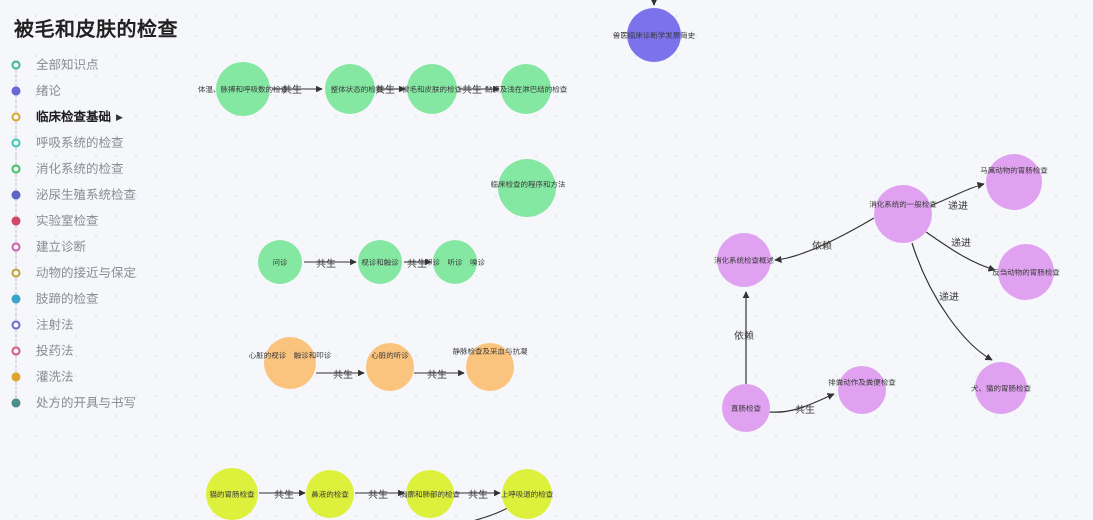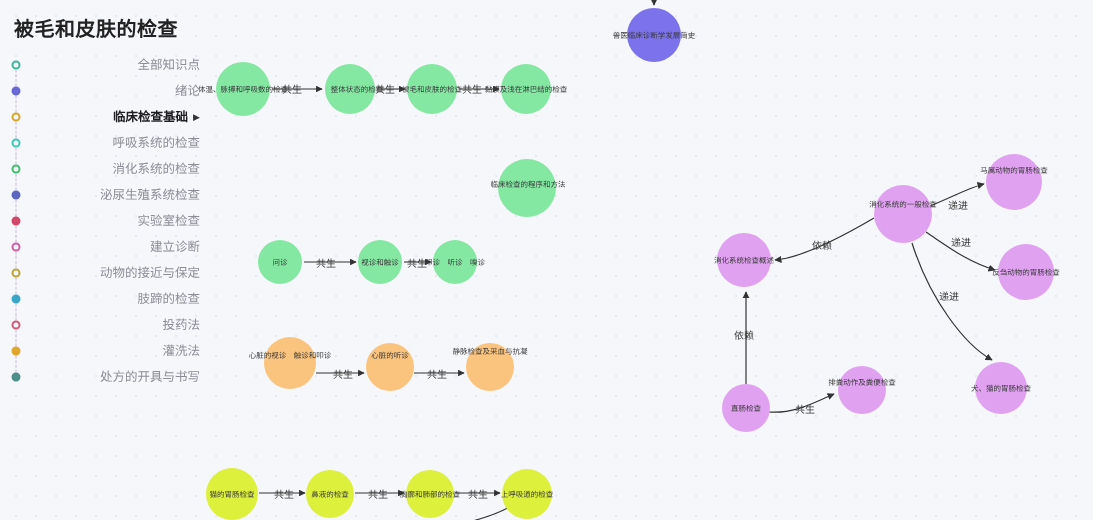--- a/index.html
+++ b/index.html
@@ -25,22 +25,22 @@
     z-index:5;
   }
   #page-title{
     position:absolute;left:14px;top:13px;
     font-size:20px;font-weight:bold;color:#222;letter-spacing:.5px;
     white-space:nowrap;
   }
   #nav-list{position:absolute;left:0;top:52px;width:200px;}
   .nav-item{
     position:relative;height:26px;line-height:26px;
-    padding-left:28px;font-size:12.5px;color:#8d8d96;
-    white-space:nowrap;cursor:pointer;text-align:right;
+    padding-left:36px;font-size:12.5px;color:#8d8d96;
+    white-space:nowrap;cursor:pointer;
   }
   .nav-item.active{color:#1d1d22;font-weight:bold;}
   .nav-dot{
     position:absolute;left:16px;top:50%;transform:translate(-50%,-50%);
     width:9px;height:9px;border-radius:50%;
     border:2px solid #888;background:#f6f7fa;box-sizing:border-box;
     z-index:2;
   }
   .nav-dot.filled{background:#888;}
   .nav-line{
@@ -205,17 +205,18 @@
       <div class="nav-item"><span class="nav-line"></span><span class="nav-dot" style="border-color: rgb(63, 181, 154);"></span><span>全部知识点</span></div>
       <div class="nav-item"><span class="nav-line"></span><span class="nav-dot filled" style="border-color: rgb(106, 103, 214); background: rgb(106, 103, 214);"></span><span>绪论</span></div>
       <div class="nav-item active"><span class="nav-line"></span><span class="nav-dot" style="border-color: rgb(216, 168, 42);"></span><span>临床检查基础</span><span class="nav-caret">▶</span></div>
       <div class="nav-item"><span class="nav-line"></span><span class="nav-dot" style="border-color: rgb(63, 200, 182);"></span><span>呼吸系统的检查</span></div>
       <div class="nav-item"><span class="nav-line"></span><span class="nav-dot" style="border-color: rgb(63, 191, 106);"></span><span>消化系统的检查</span></div>
       <div class="nav-item"><span class="nav-line"></span><span class="nav-dot filled" style="border-color: rgb(92, 103, 196); background: rgb(92, 103, 196);"></span><span>泌尿生殖系统检查</span></div>
       <div class="nav-item"><span class="nav-line"></span><span class="nav-dot filled" style="border-color: rgb(209, 72, 107); background: rgb(209, 72, 107);"></span><span>实验室检查</span></div>
       <div class="nav-item"><span class="nav-line"></span><span class="nav-dot" style="border-color: rgb(207, 95, 168);"></span><span>建立诊断</span></div>
       <div class="nav-item"><span class="nav-line"></span><span class="nav-dot" style="border-color: rgb(192, 163, 58);"></span><span>动物的接近与保定</span></div>
       <div class="nav-item"><span class="nav-line"></span><span class="nav-dot filled" style="border-color: rgb(59, 166, 200); background: rgb(59, 166, 200);"></span><span>肢蹄的检查</span></div>
+      <div class="nav-item"><span class="nav-line"></span><span class="nav-dot" style="border-color: rgb(111, 107, 207);"></span><span>注射法</span></div>
       <div class="nav-item"><span class="nav-line"></span><span class="nav-dot" style="border-color: rgb(212, 90, 120);"></span><span>投药法</span></div>
       <div class="nav-item"><span class="nav-line"></span><span class="nav-dot filled" style="border-color: rgb(224, 165, 44); background: rgb(224, 165, 44);"></span><span>灌洗法</span></div>
       <div class="nav-item"><span class="nav-dot filled" style="border-color: rgb(79, 143, 138); background: rgb(79, 143, 138);"></span><span>处方的开具与书写</span></div>
     </div>
 </div>
 
 </body></html>

